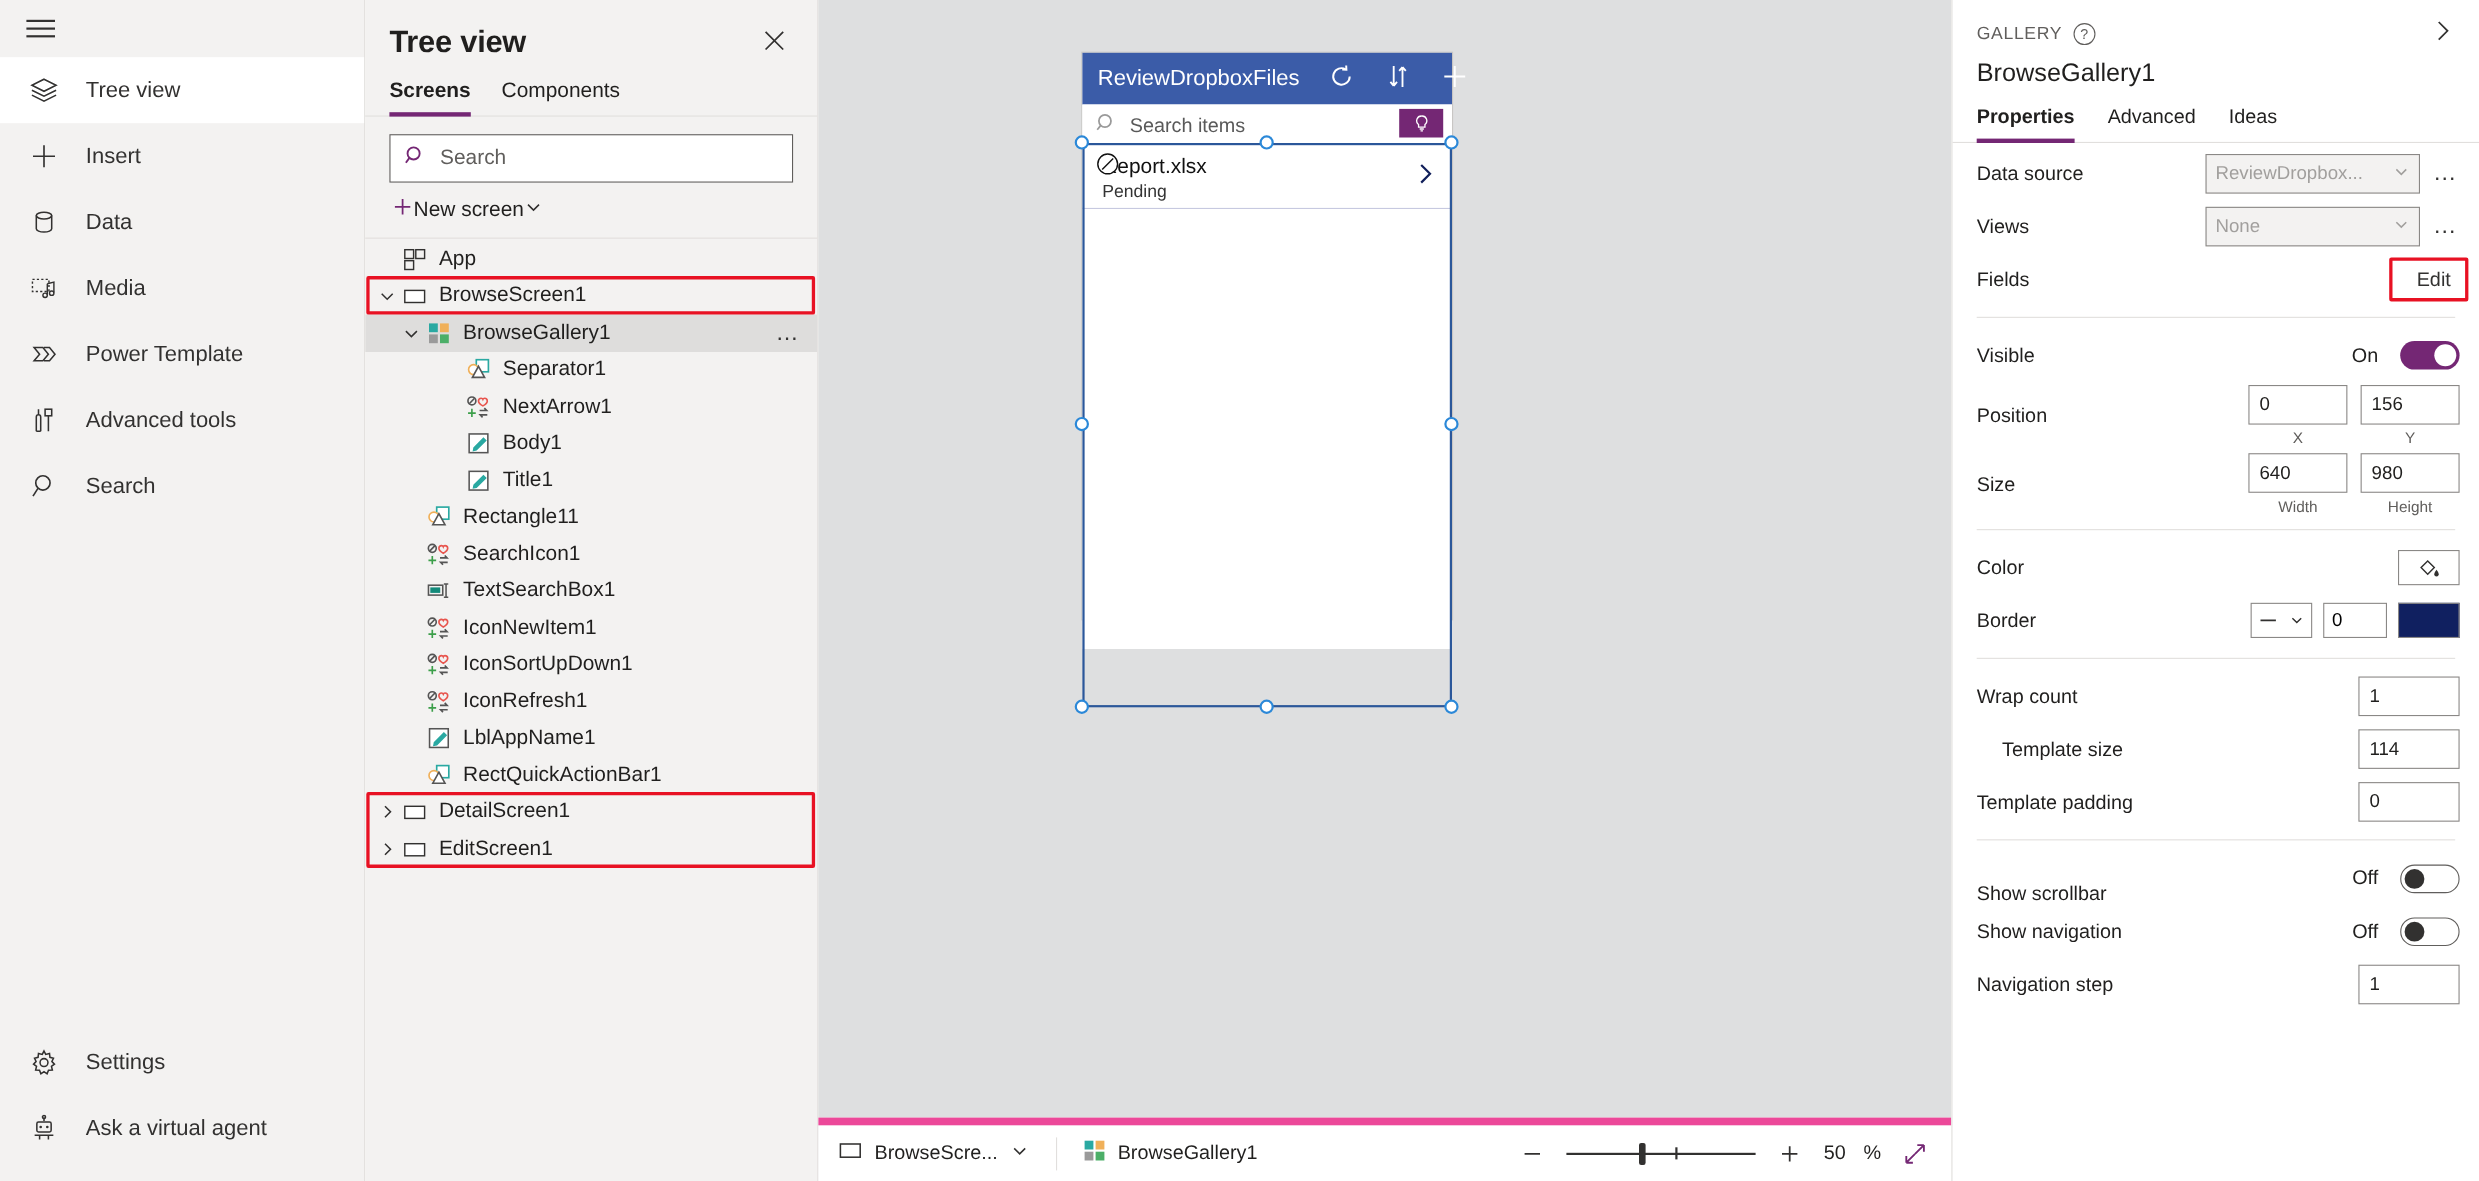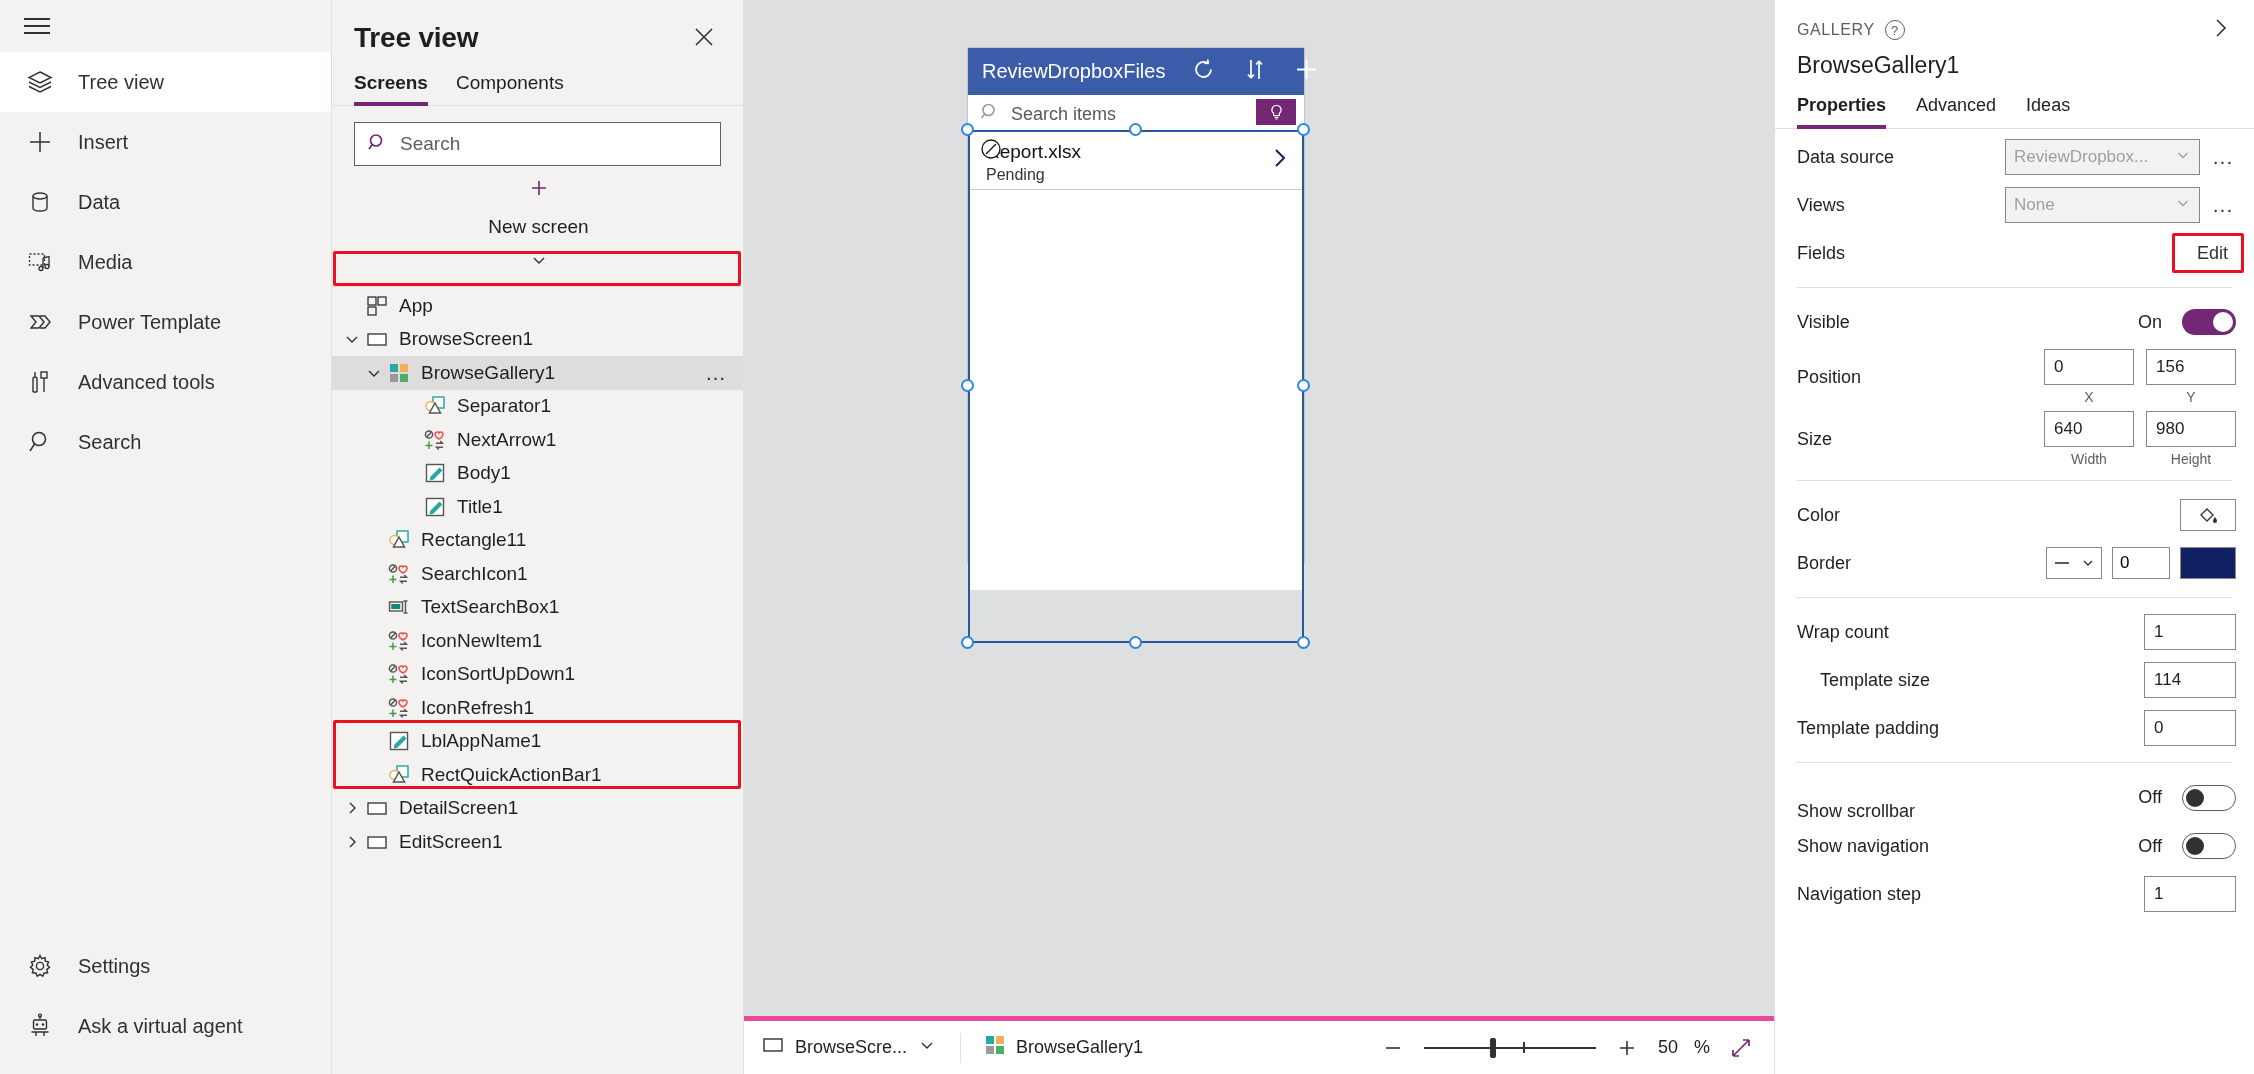--- a/index.html
+++ b/index.html
@@ -48,22 +48,22 @@
   .tp-search {
     height: 44px; background: #ffffff; border: 1px solid #605e5c;
     display: flex; align-items: center; gap: 12px; padding: 0 12px;
   }
   .tp-search input {
     border: 0; outline: 0; font-size: 19px; color: #323130; width: 100%;
     font-family: "Liberation Sans", sans-serif; background: transparent;
   }
   .tp-search input::placeholder { color: #605e5c; }
   .tp-newscreen {
-    display:flex; align-items:center; gap:13px; padding: 12px 22px 12px 24px;
-    font-size: 19px; color: #201f1e; cursor: pointer; border-bottom: 1px solid #e1dfdd; flex-direction: column;
+    display:flex; align-items:center; padding: 12px 22px 12px 24px;
+    font-size: 19px; color: #201f1e; cursor: pointer; border-bottom: 1px solid #e1dfdd;
   }
   .plus-purple { color:#742774; }
 
   .tree { flex: 1 1 auto; overflow: hidden; padding-top: 2px; }
   .trow {
     height: 33.5px; display: flex; align-items: center; font-size: 19px; color: #201f1e;
     cursor: pointer; position: relative; padding-right: 10px;
   }
   .trow.sel { background: #dedddc; }
   .trow .chev { width: 24px; flex: 0 0 24px; display:flex; align-items:center; justify-content:center; color:#323130; }
@@ -76,21 +76,21 @@
 
   .redbox { position: absolute; border: 3px solid #e81123; pointer-events: none; border-radius: 2px; }
 
   
   .canvasarea {
     flex: 1 1 auto; height: 1074px; background: #dedfe0;
     position: relative; display: flex; flex-direction: column;
   }
   .canvas-scroll { flex: 1 1 auto; position: relative; }
   .phone {
-    position: absolute; left: 224px; top: 48px; width: 336px; height: 515px;
+    position: absolute; left: 240px; top: 48px; width: 336px; height: 515px;
     background: #ffffff; box-shadow: 0 0 0 1px #c8c6c4;
   }
   .ph-header {
     height: 47px; background: #3b5ca8; display:flex; align-items:center;
     padding: 0 14px; gap: 14px; color:#fff;
   }
   .ph-title { font-size: 20px; font-weight: 400; white-space: nowrap; }
   .ph-icons { display:flex; align-items:center; gap: 28px; margin-left: 12px; }
   .ph-search {
     height: 38px; background:#fff; display:flex; align-items:center; gap:11px;
@@ -110,21 +110,21 @@
   .gal-arrow { position:absolute; right: 14px; top: 13px; color:#12205b; }
   .gal-rest { height: 400px; background: #fff; }
 
   .sel-frame { position:absolute; left: 0; top: 82px; width: 336px; height: 513px; border: 2px solid #2b579a; pointer-events:none; }
   .handle { position:absolute; width: 13px; height: 13px; background:#fff; border: 2px solid #2b88d8; border-radius: 50%; }
 
   .penmark { position:absolute; left: 12px; top: 90px; width:24px; height:24px; }
 
   
   .bottombar {
-    height: 58px; flex: 0 0 58px; background: #fff; border-top: 5px solid #ec4899;
+    height: 58px; flex: 0 0 58px; background: #fff; border-top: 7px solid #ec4899;
     display:flex; align-items:center; padding: 0 18px; gap: 14px;
   }
   .bb-chip { display:flex; align-items:center; gap:11px; font-size:18px; color:#201f1e; cursor:pointer; }
   .bb-sep { width: 1px; height: 30px; background:#e1dfdd; margin: 0 10px; }
   .bb-right { margin-left:auto; display:flex; align-items:center; gap: 16px; }
   .zoomslider { position:relative; width: 172px; height: 20px; display:flex; align-items:center; }
   .zs-track { position:absolute; left:0; right:0; height: 2px; background:#323130; }
   .zs-tick { position:absolute; width:2px; height:11px; background:#323130; left: 99px; }
   .zs-thumb { position:absolute; left: 66px; width: 6px; height: 20px; background:#323130; border-radius:2px; }
   .zoomval { font-size: 18px; color:#201f1e; }

